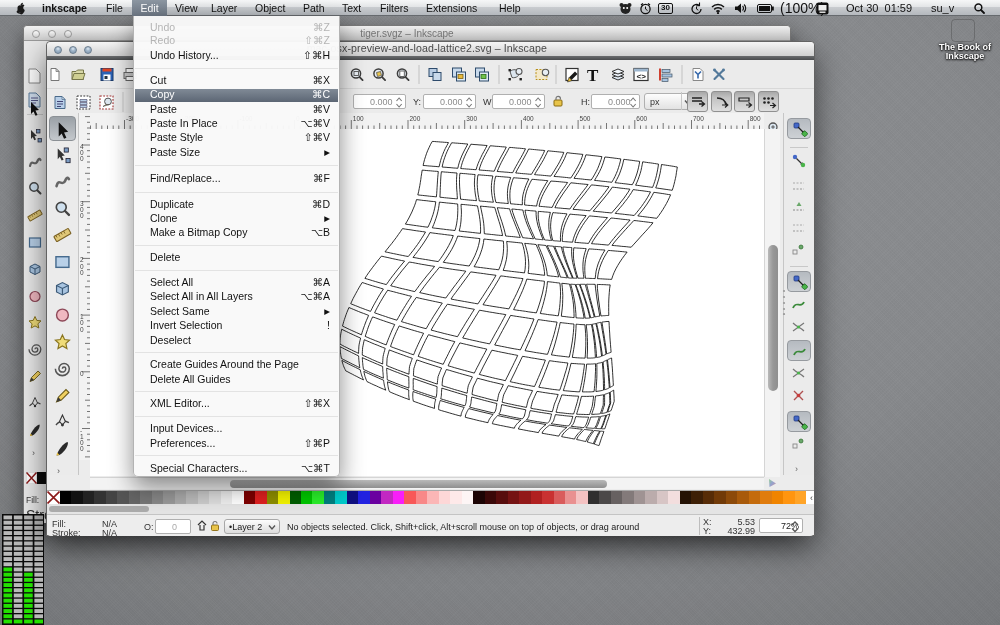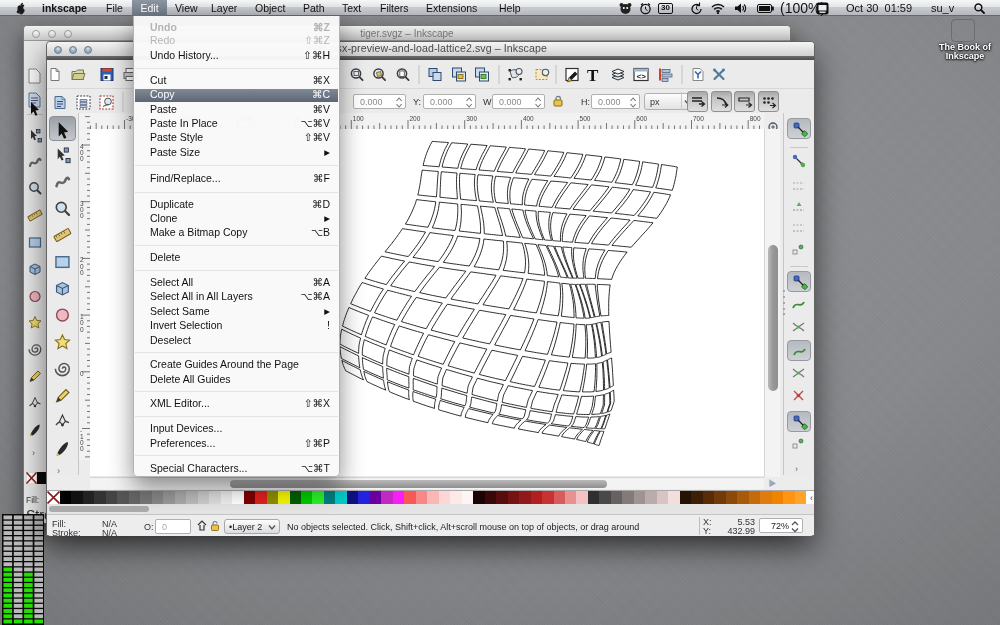--- a/index.html
+++ b/index.html
@@ -65,21 +65,21 @@
 
 #snapbar { position:absolute; right:0; top:71px; width:31px; bottom:60px; background:#ebebeb; border-left:1px solid #c6c6c6; }
 .snbtn { position:absolute; left:3px; width:24px; height:21px; border-radius:4px; }
 .snbtn.on { background:linear-gradient(#b5bac0,#cdd1d5); border:1px solid #969a9f; }
 
 #palette { position:absolute; left:0; right:0; top:448px; height:14px; background:#fff; border-top:1px solid #aaa; overflow:hidden; }
 #palscroll { position:absolute; left:0; right:0; top:462px; height:10px; background:#e4e4e4; }
 #palscroll .th { position:absolute; left:2px; top:2px; width:100px; height:6px; background:#ababab; border-radius:3px; }
 
 #fstatus { position:absolute; left:0; right:0; top:472px; height:22px; background:#ededed; border-top:1px solid #c4c4c4; font-size:8.5px; color:#222; border-radius:0 0 4px 4px;}
-.field { position:absolute; height:15px; background:#fff; border:1px solid #b0b0b0; border-radius:2px; font-size:9px; color:#8b8b8b; line-height:14px; padding-left:6px; }
+.field { position:absolute; height:15px; background:#fff; border:1px solid #b0b0b0; border-radius:2px; font-size:9px; color:#8b8b8b; line-height:14px; padding-left:16px; }
 .ftlab { position:absolute; font-size:9px; color:#333; }
 </style></head><body>
 <div id="screen">
 
 <div class="abs" style="left:951px;top:19px;width:24px;height:23px;border:1px solid rgba(60,60,60,0.35);border-radius:4px;"></div>
 <div class="abs" style="left:925px;top:43px;width:80px;text-align:center;font-size:9px;font-weight:bold;color:#fff;text-shadow:0 1px 2px #000,0 0 3px #000;line-height:1.05;">The Book of<br>Inkscape</div>
 
 <svg class="abs" style="left:2px;top:514px;z-index:8;" width="42" height="111">
 <rect x="0" y="0" width="42" height="111" fill="#0a0a0a"></rect>
 <g>
@@ -1185,21 +1185,21 @@
   <div class="mi" style="left:846px;font-size:11px;">Oct 30&nbsp;&nbsp;01:59</div>
   <div class="mi" style="left:931px;font-size:11px;">su_v</div>
   <svg class="abs" style="left:974px;top:3px;" width="11" height="11" viewBox="0 0 11 11">
         <circle cx="4.4" cy="4.4" r="3.4" fill="none" stroke="#111" stroke-width="1.5"></circle>
         <line x1="7" y1="7" x2="10" y2="10" stroke="#111" stroke-width="1.8" stroke-linecap="round"></line>
       </svg>
 </div>
 
 <div id="menu">
   <div id="hl-copy"></div>
-  <div class="mitem dis" style="top:4.6px;font-weight:bold;">
+  <div class="mitem dis" style="top:4.6px;">
         <span class="lab">Undo</span>
         <span class="sc">⌘Z</span>
       </div>
       <div class="mitem dis" style="top:18.1px;">
         <span class="lab">Redo</span>
         <span class="sc">⇧⌘Z</span>
       </div>
       <div class="mitem " style="top:32.6px;">
         <span class="lab">Undo History...</span>
         <span class="sc">⇧⌘H</span>

